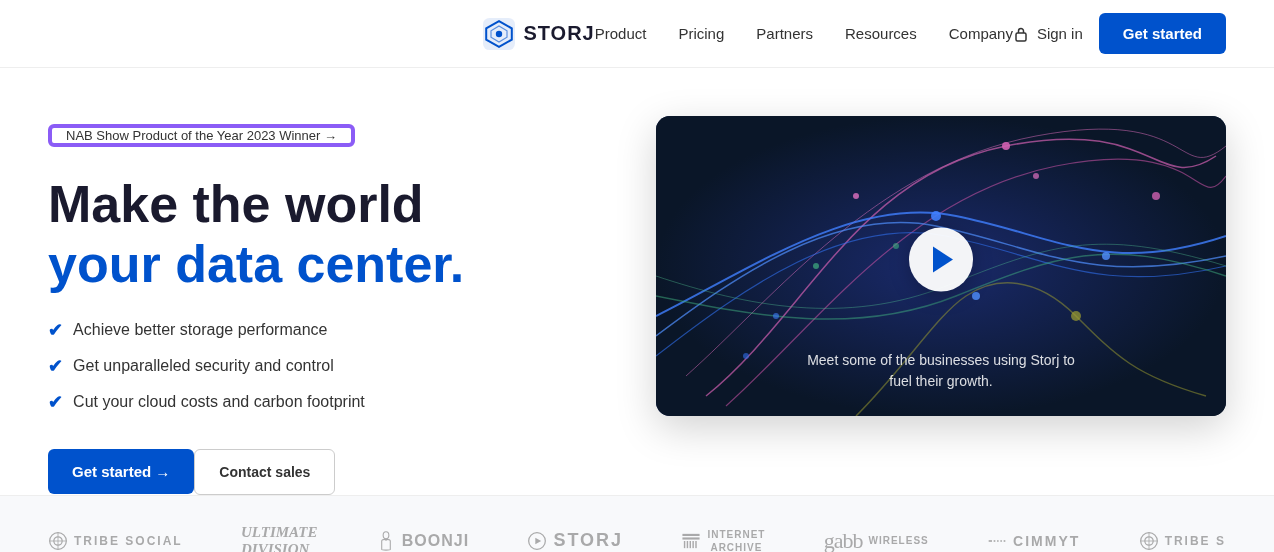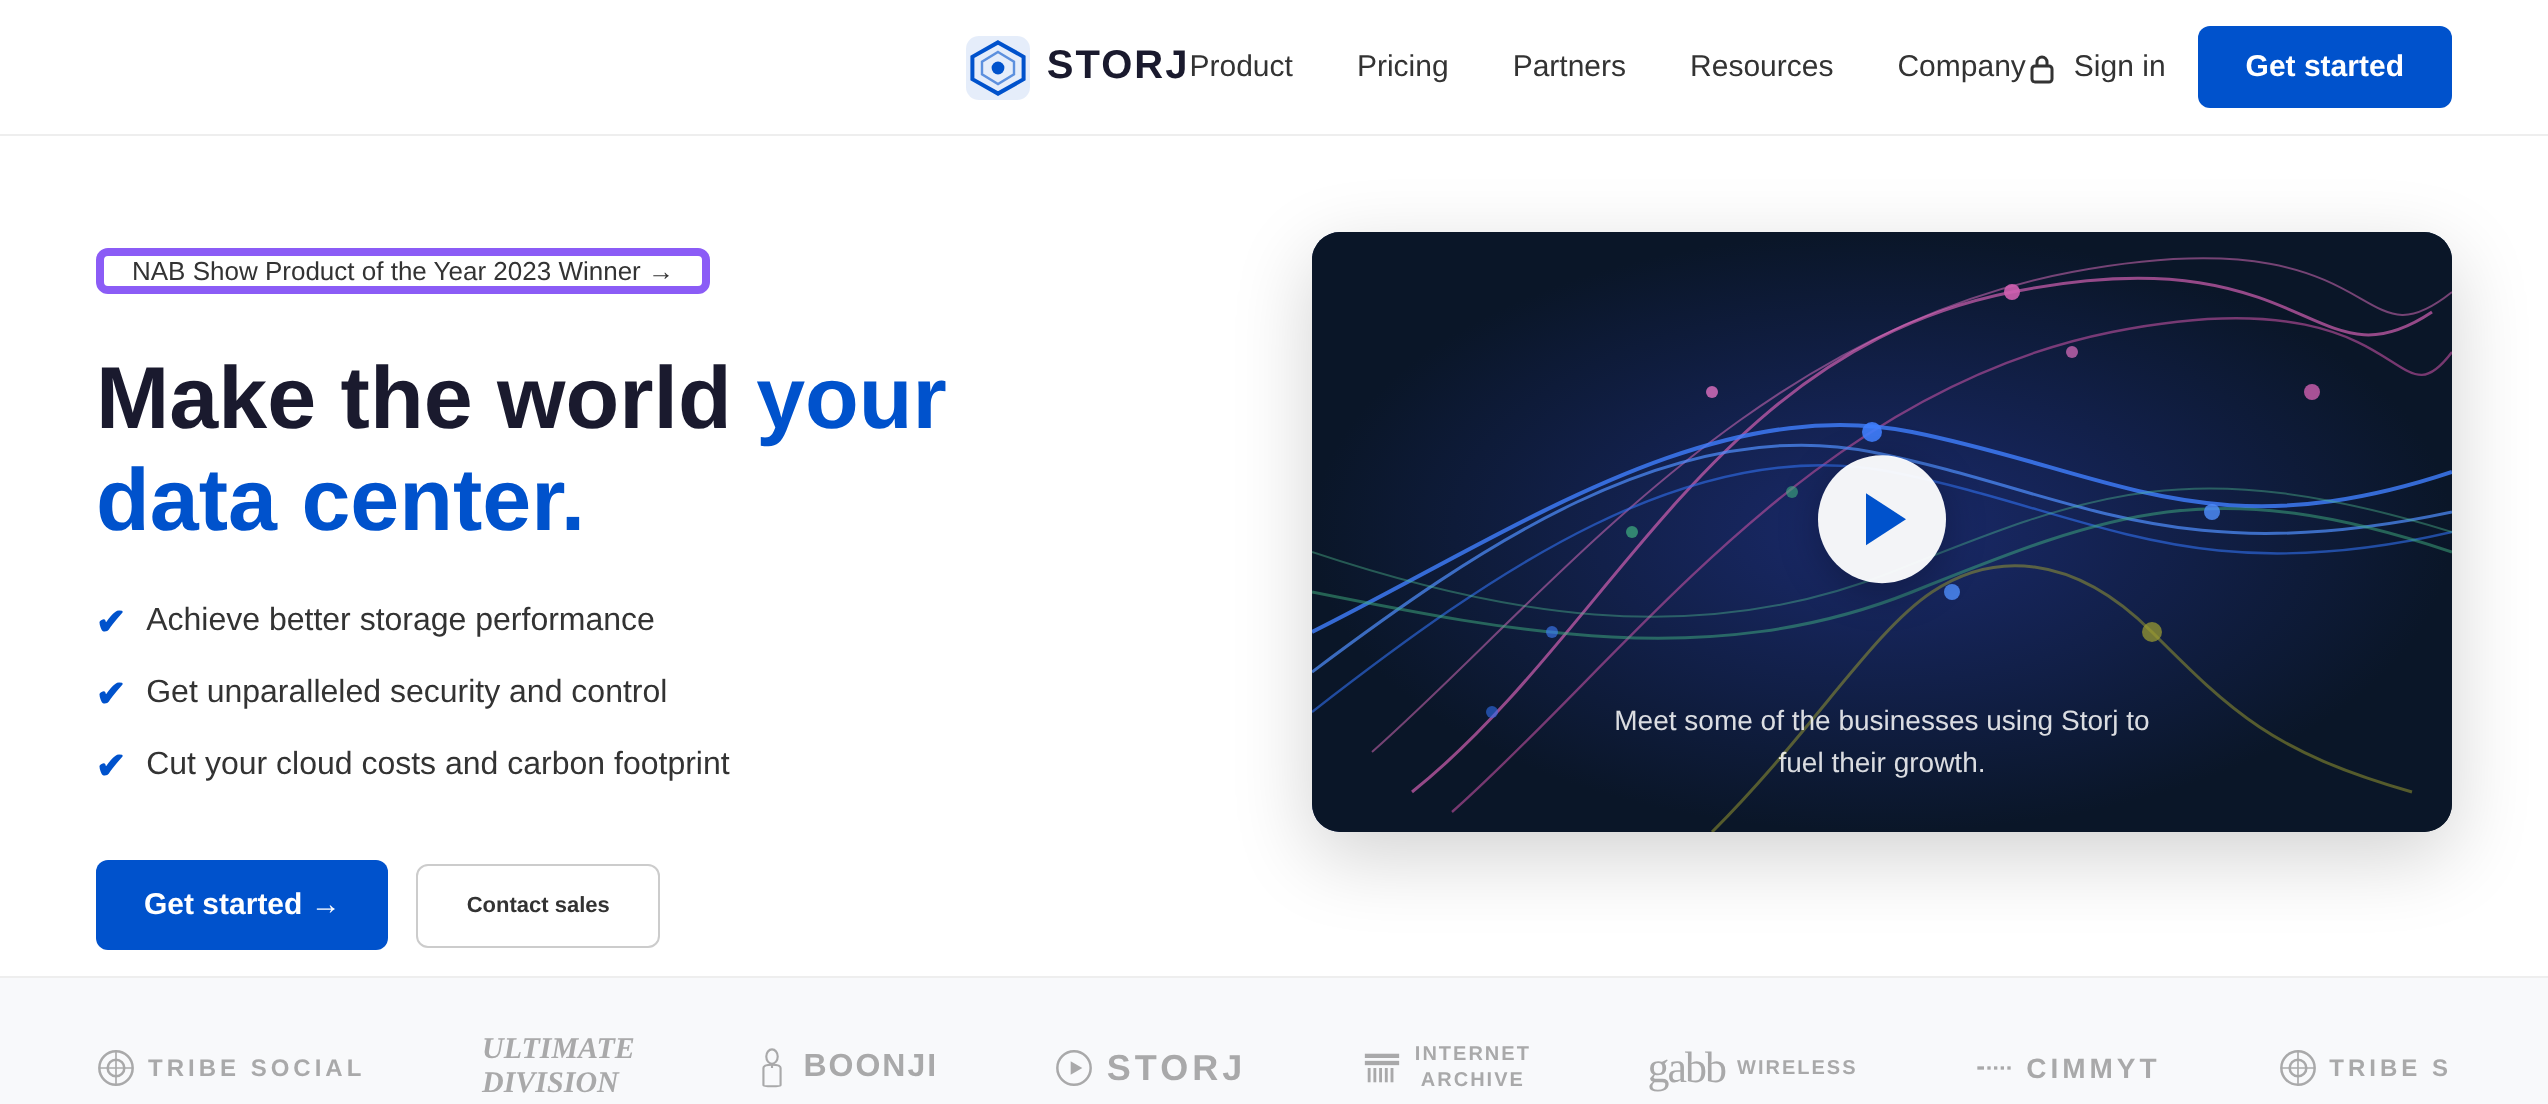--- a/index.html
+++ b/index.html
@@ -31,34 +31,34 @@
       position: relative;
     }
     .hero-left { max-width: 480px; padding-top: 8px; }
     .nab-banner {
       display: inline-flex; align-items: center; gap: 8px;
       border: 4px solid #8b5cf6; border-radius: 6px;
       padding: 0 14px; font-size: 13px; color: #333;
       margin-bottom: 28px; cursor: pointer; background: #fff;
       text-decoration: none;
     }
-    .hero-title { font-size: 44px; font-weight: 800; line-height: 1.15; color: #1a1a2e; margin-bottom: 24px; }
+    .hero-title { font-size: 52px; font-weight: 800; line-height: 1.15; color: #1a1a2e; margin-bottom: 24px; }
     .hero-title-blue { color: #0052cc; }
     .feature-list { list-style: none; margin-bottom: 36px; }
     .feature-list li { display: flex; align-items: center; gap: 10px; font-size: 16px; color: #333; margin-bottom: 14px; }
     .check-icon { color: #0052cc; font-size: 18px; font-weight: 700; }
-    .hero-buttons { display: flex; gap: 14px; align-items: center; }
+    .hero-buttons { display: flex; align-items: center; }
     .btn-primary {
       background: #0052cc; color: #fff; border: none; padding: 14px 24px;
       border-radius: 6px; font-size: 15px; font-weight: 600; cursor: pointer;
       display: flex; align-items: center; gap: 6px;
     }
     .btn-secondary {
       background: #fff; color: #333; border: 1.5px solid #ccc; padding: 14px 24px;
-      border-radius: 6px; font-size: 11px; font-weight: 600; cursor: pointer;
+      border-radius: 6px; font-size: 14px; font-weight: 600; cursor: pointer;
     }
 
     
     .hero-video {
       width: 570px; height: 300px; border-radius: 14px; overflow: hidden;
       position: relative; flex-shrink: 0;
       background: linear-gradient(135deg, #0d1b4b 0%, #1a2a6c 30%, #0d2a50 60%, #0a1628 100%);
       box-shadow: 0 12px 40px rgba(0,0,0,0.18);
     }
     .video-play {

